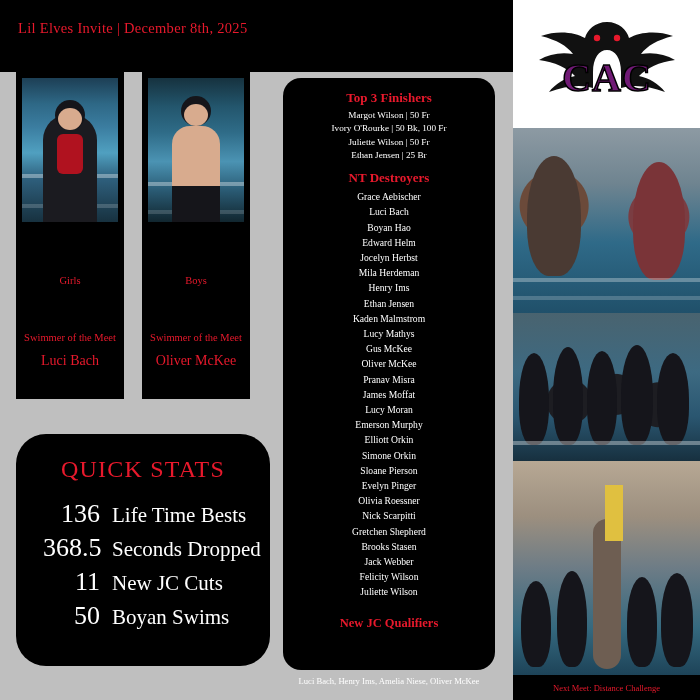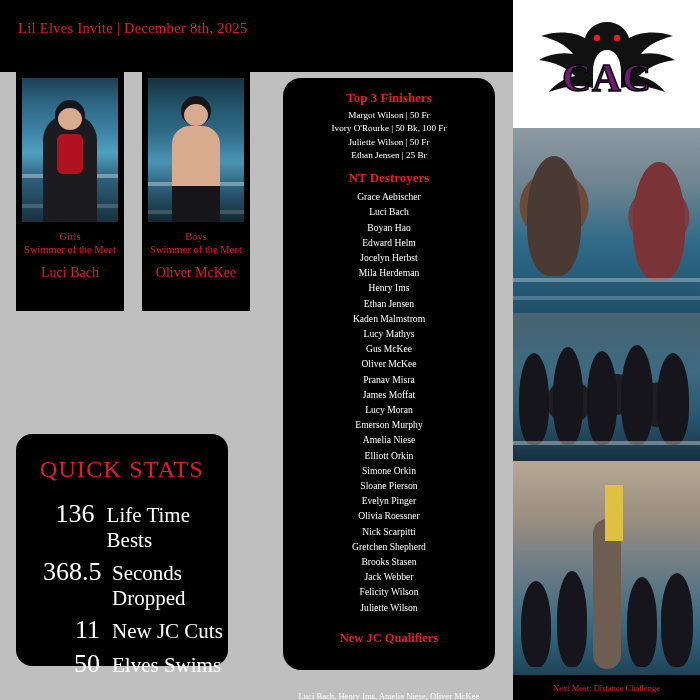--- a/index.html
+++ b/index.html
@@ -36,21 +36,21 @@
   }
   .banner .photo {
     width: 96px; height: 144px; margin: 6px auto 0;
     overflow: hidden; position: relative; background: #2b5f7a;
   }
   .banner .cap {
     text-align: center; color: #e8192c;
     font-family: "Liberation Serif", serif;
     padding-top: 8px;
   }
-  .banner .cap .l1 { font-size: 10.5px; line-height: 13px; }
+  .banner .cap .l1 { font-size: 10.5px; line-height: 13px; margin-top: 44px; }
   .banner .cap .name { font-size: 14px; margin-top: 9px; }
   .banner .tail {
     width: 0; height: 0; margin: 0 auto;
     border-left: 54px solid #000;
     border-right: 54px solid #000;
     border-bottom: 16px solid transparent;
   }
 
   #banner-girls { left: 16px; top: 0px; }
   #banner-boys  { left: 142px; top: 0px; }
@@ -102,22 +102,22 @@
   }
   .ctr-line.name { font-size: 9.6px; line-height: 15.2px; }
   .qualifiers {
     font-size: 8.6px; line-height: 12px; padding: 0 8px;
     font-family: "Liberation Serif", serif;
     margin-top: 44px;
   }
 
   
   .quick-stats {
-    position: absolute; left: 16px; top: 434px; width: 212px; height: 232px;
-    background: #000; border-radius: 16px; color: #fff;
+    position: absolute; left: 16px; top: 434px; width: 254px; height: 232px;
+    background: #000; border-radius: 30px; color: #fff;
   }
   .qs-title {
     color: #e8192c; text-align: center; font-size: 24px;
     letter-spacing: 1.2px; margin-top: 22px;
     font-family: "Liberation Serif", serif;
   }
   .qs-rows { margin-top: 14px; }
   .qs-row {
     display: flex; align-items: baseline; padding: 2px 0 2px 0;
   }
@@ -249,21 +249,20 @@
         <div class="ctr-line name">Henry Ims</div>
         <div class="ctr-line name">Ethan Jensen</div>
         <div class="ctr-line name">Kaden Malmstrom</div>
         <div class="ctr-line name">Lucy Mathys</div>
         <div class="ctr-line name">Gus McKee</div>
         <div class="ctr-line name">Oliver McKee</div>
         <div class="ctr-line name">Pranav Misra</div>
         <div class="ctr-line name">James Moffat</div>
         <div class="ctr-line name">Lucy Moran</div>
         <div class="ctr-line name">Emerson Murphy</div>
-        <div class="ctr-line name">Amelia Niese</div>
         <div class="ctr-line name">Elliott Orkin</div>
         <div class="ctr-line name">Simone Orkin</div>
         <div class="ctr-line name">Sloane Pierson</div>
         <div class="ctr-line name">Evelyn Pinger</div>
         <div class="ctr-line name">Olivia Roessner</div>
         <div class="ctr-line name">Nick Scarpitti</div>
         <div class="ctr-line name">Gretchen Shepherd</div>
         <div class="ctr-line name">Brooks Stasen</div>
         <div class="ctr-line name">Jack Webber</div>
         <div class="ctr-line name">Felicity Wilson</div>
@@ -284,21 +283,21 @@
         <div class="qs-row">
           <div class="qs-val">368.5</div>
           <div class="qs-lab">Seconds Dropped</div>
         </div>
         <div class="qs-row">
           <div class="qs-val">11</div>
           <div class="qs-lab">New JC Cuts</div>
         </div>
         <div class="qs-row">
           <div class="qs-val">50</div>
-          <div class="qs-lab">Elves Swims</div>
+          <div class="qs-lab">Boyan Swims</div>
         </div>
       </div>
   </div>
 
   <div class="right-rail">
 
     <div class="logo-box">
       <div class="cac-wrap">
         <svg width="152" height="108" viewBox="0 0 152 108" aria-hidden="true">
           <path d="M76 12 C64 12 56 20 54 28 C44 22 26 20 10 26 C26 30 36 36 42 44 C30 42 18 44 8 50 C24 52 36 58 44 66 C34 68 24 74 18 82 C34 76 50 74 62 78 L62 62 C62 48 68 40 76 40 C84 40 90 48 90 62 L90 78 C102 74 118 76 134 82 C128 74 118 68 108 66 C116 58 128 52 144 50 C134 44 122 42 110 44 C116 36 126 30 142 26 C126 20 108 22 98 28 C96 20 88 12 76 12 Z" fill="#111"></path>

